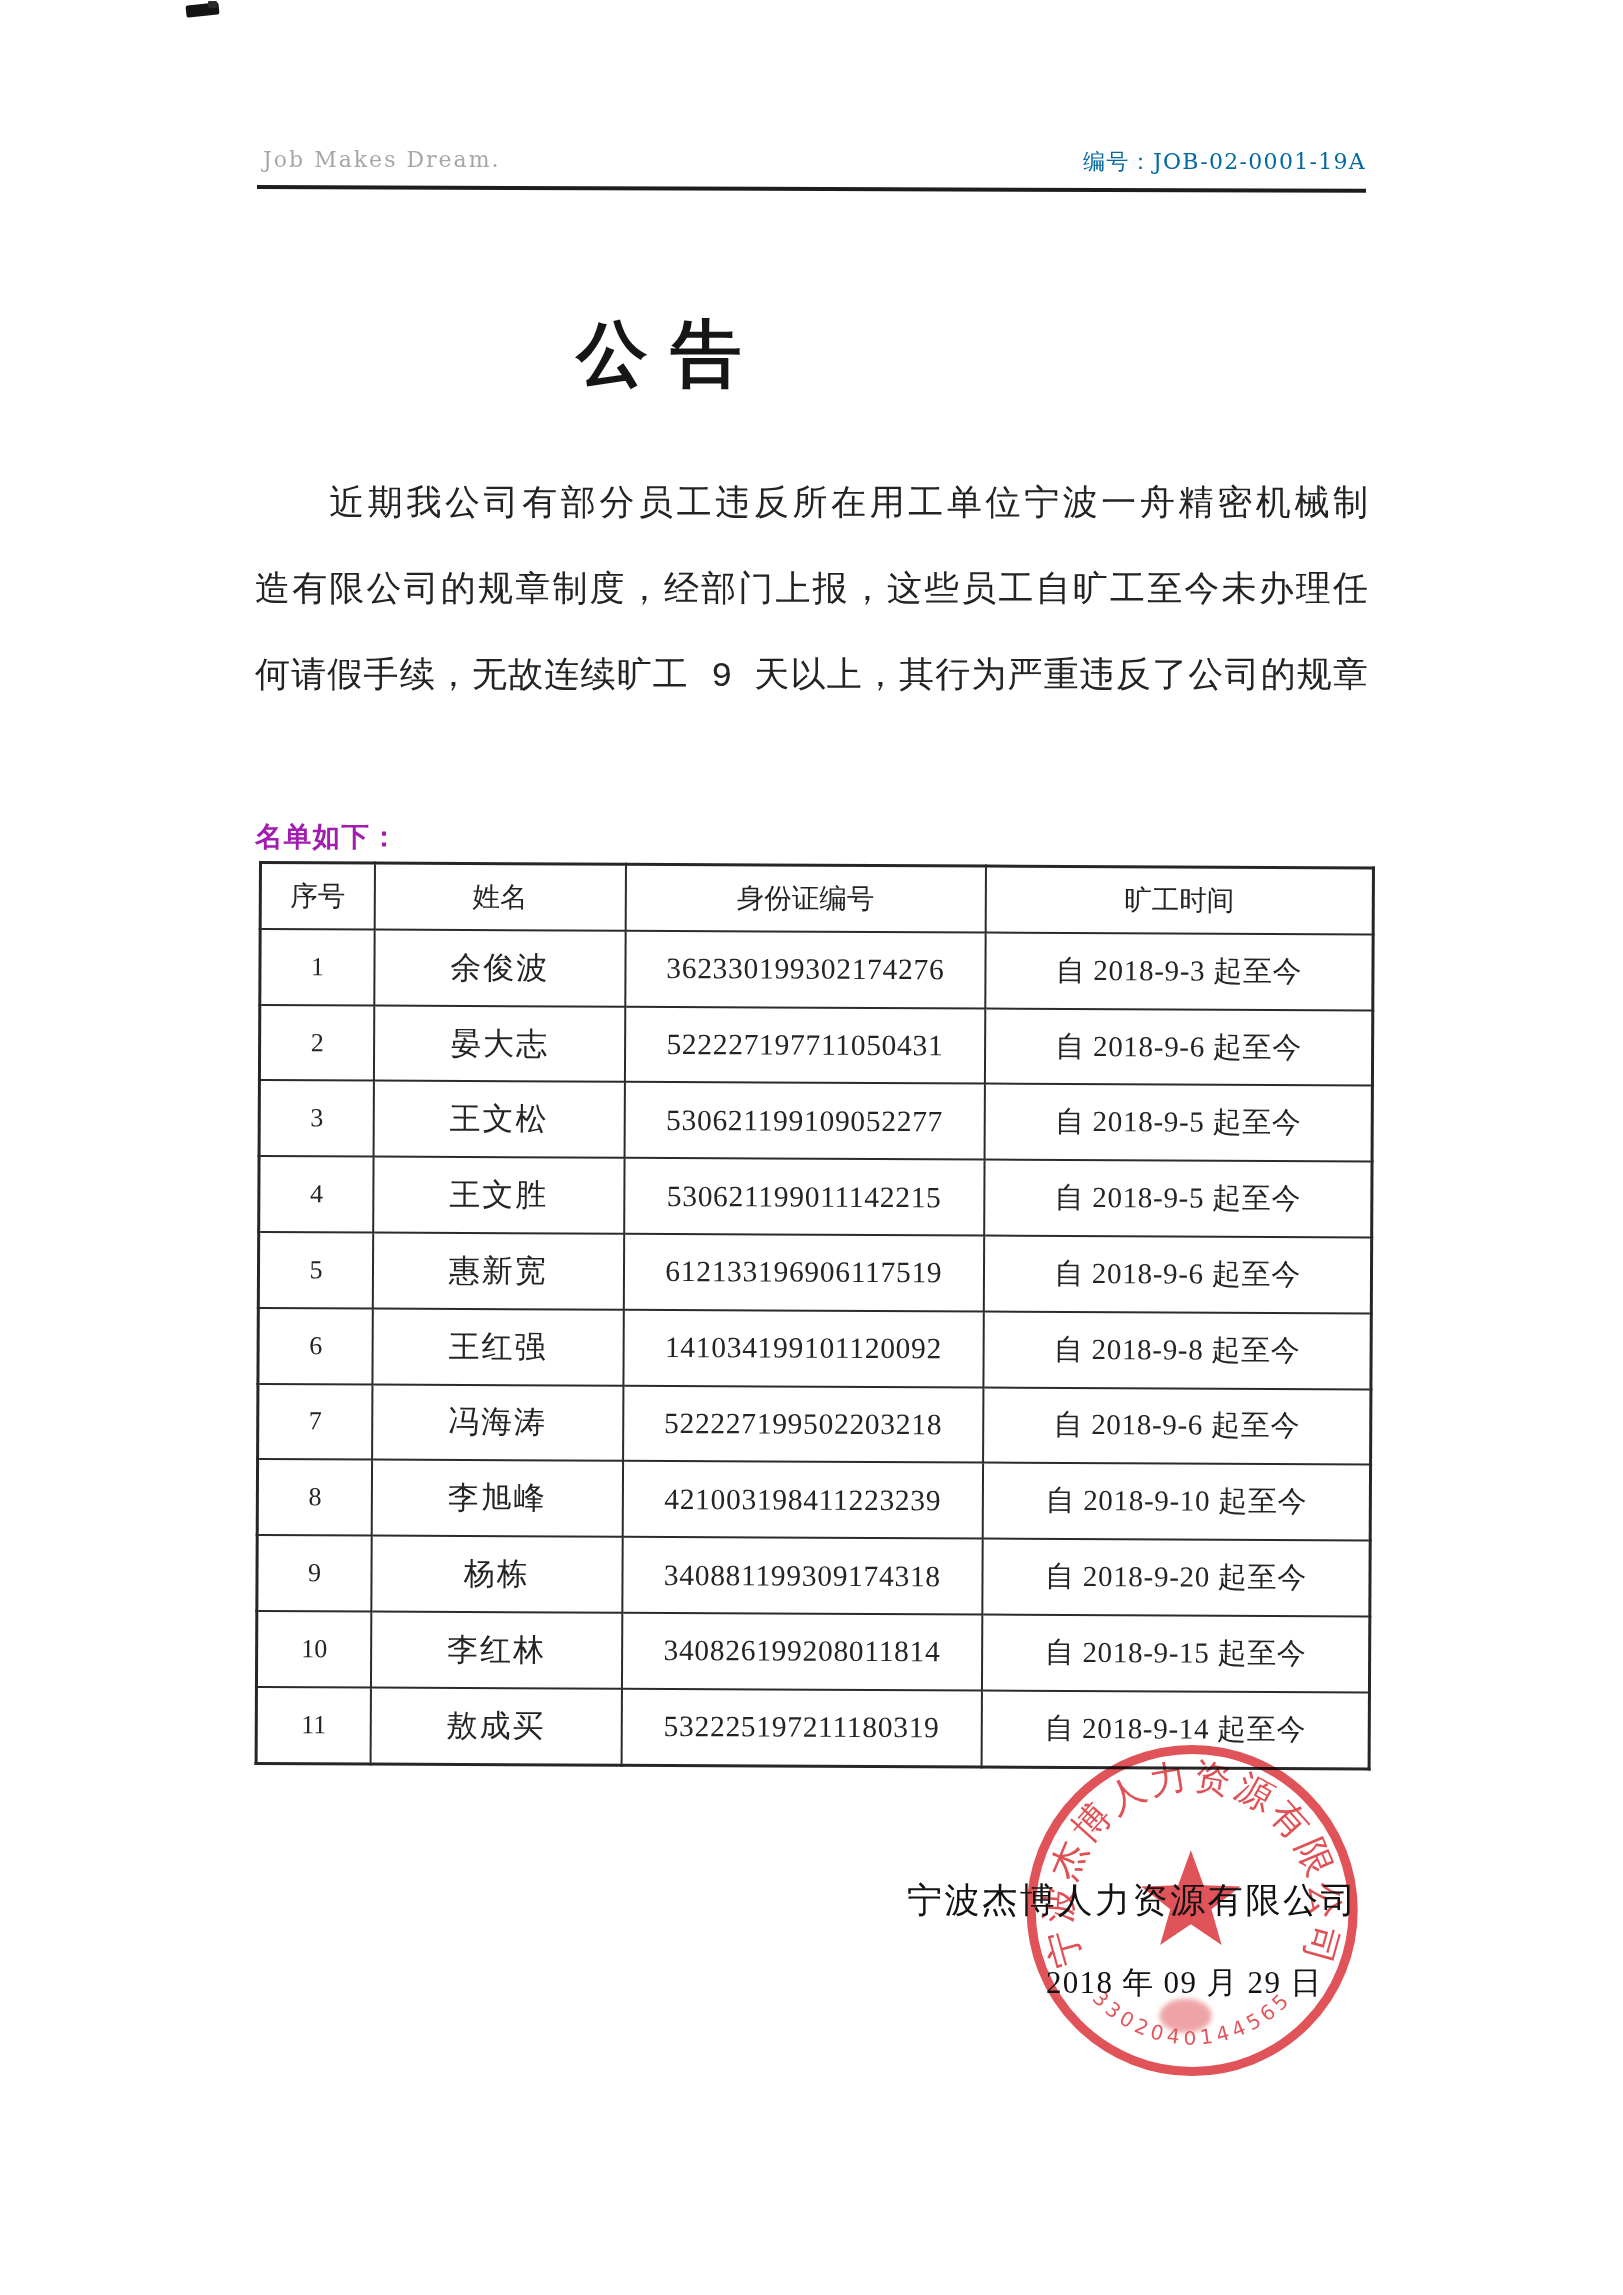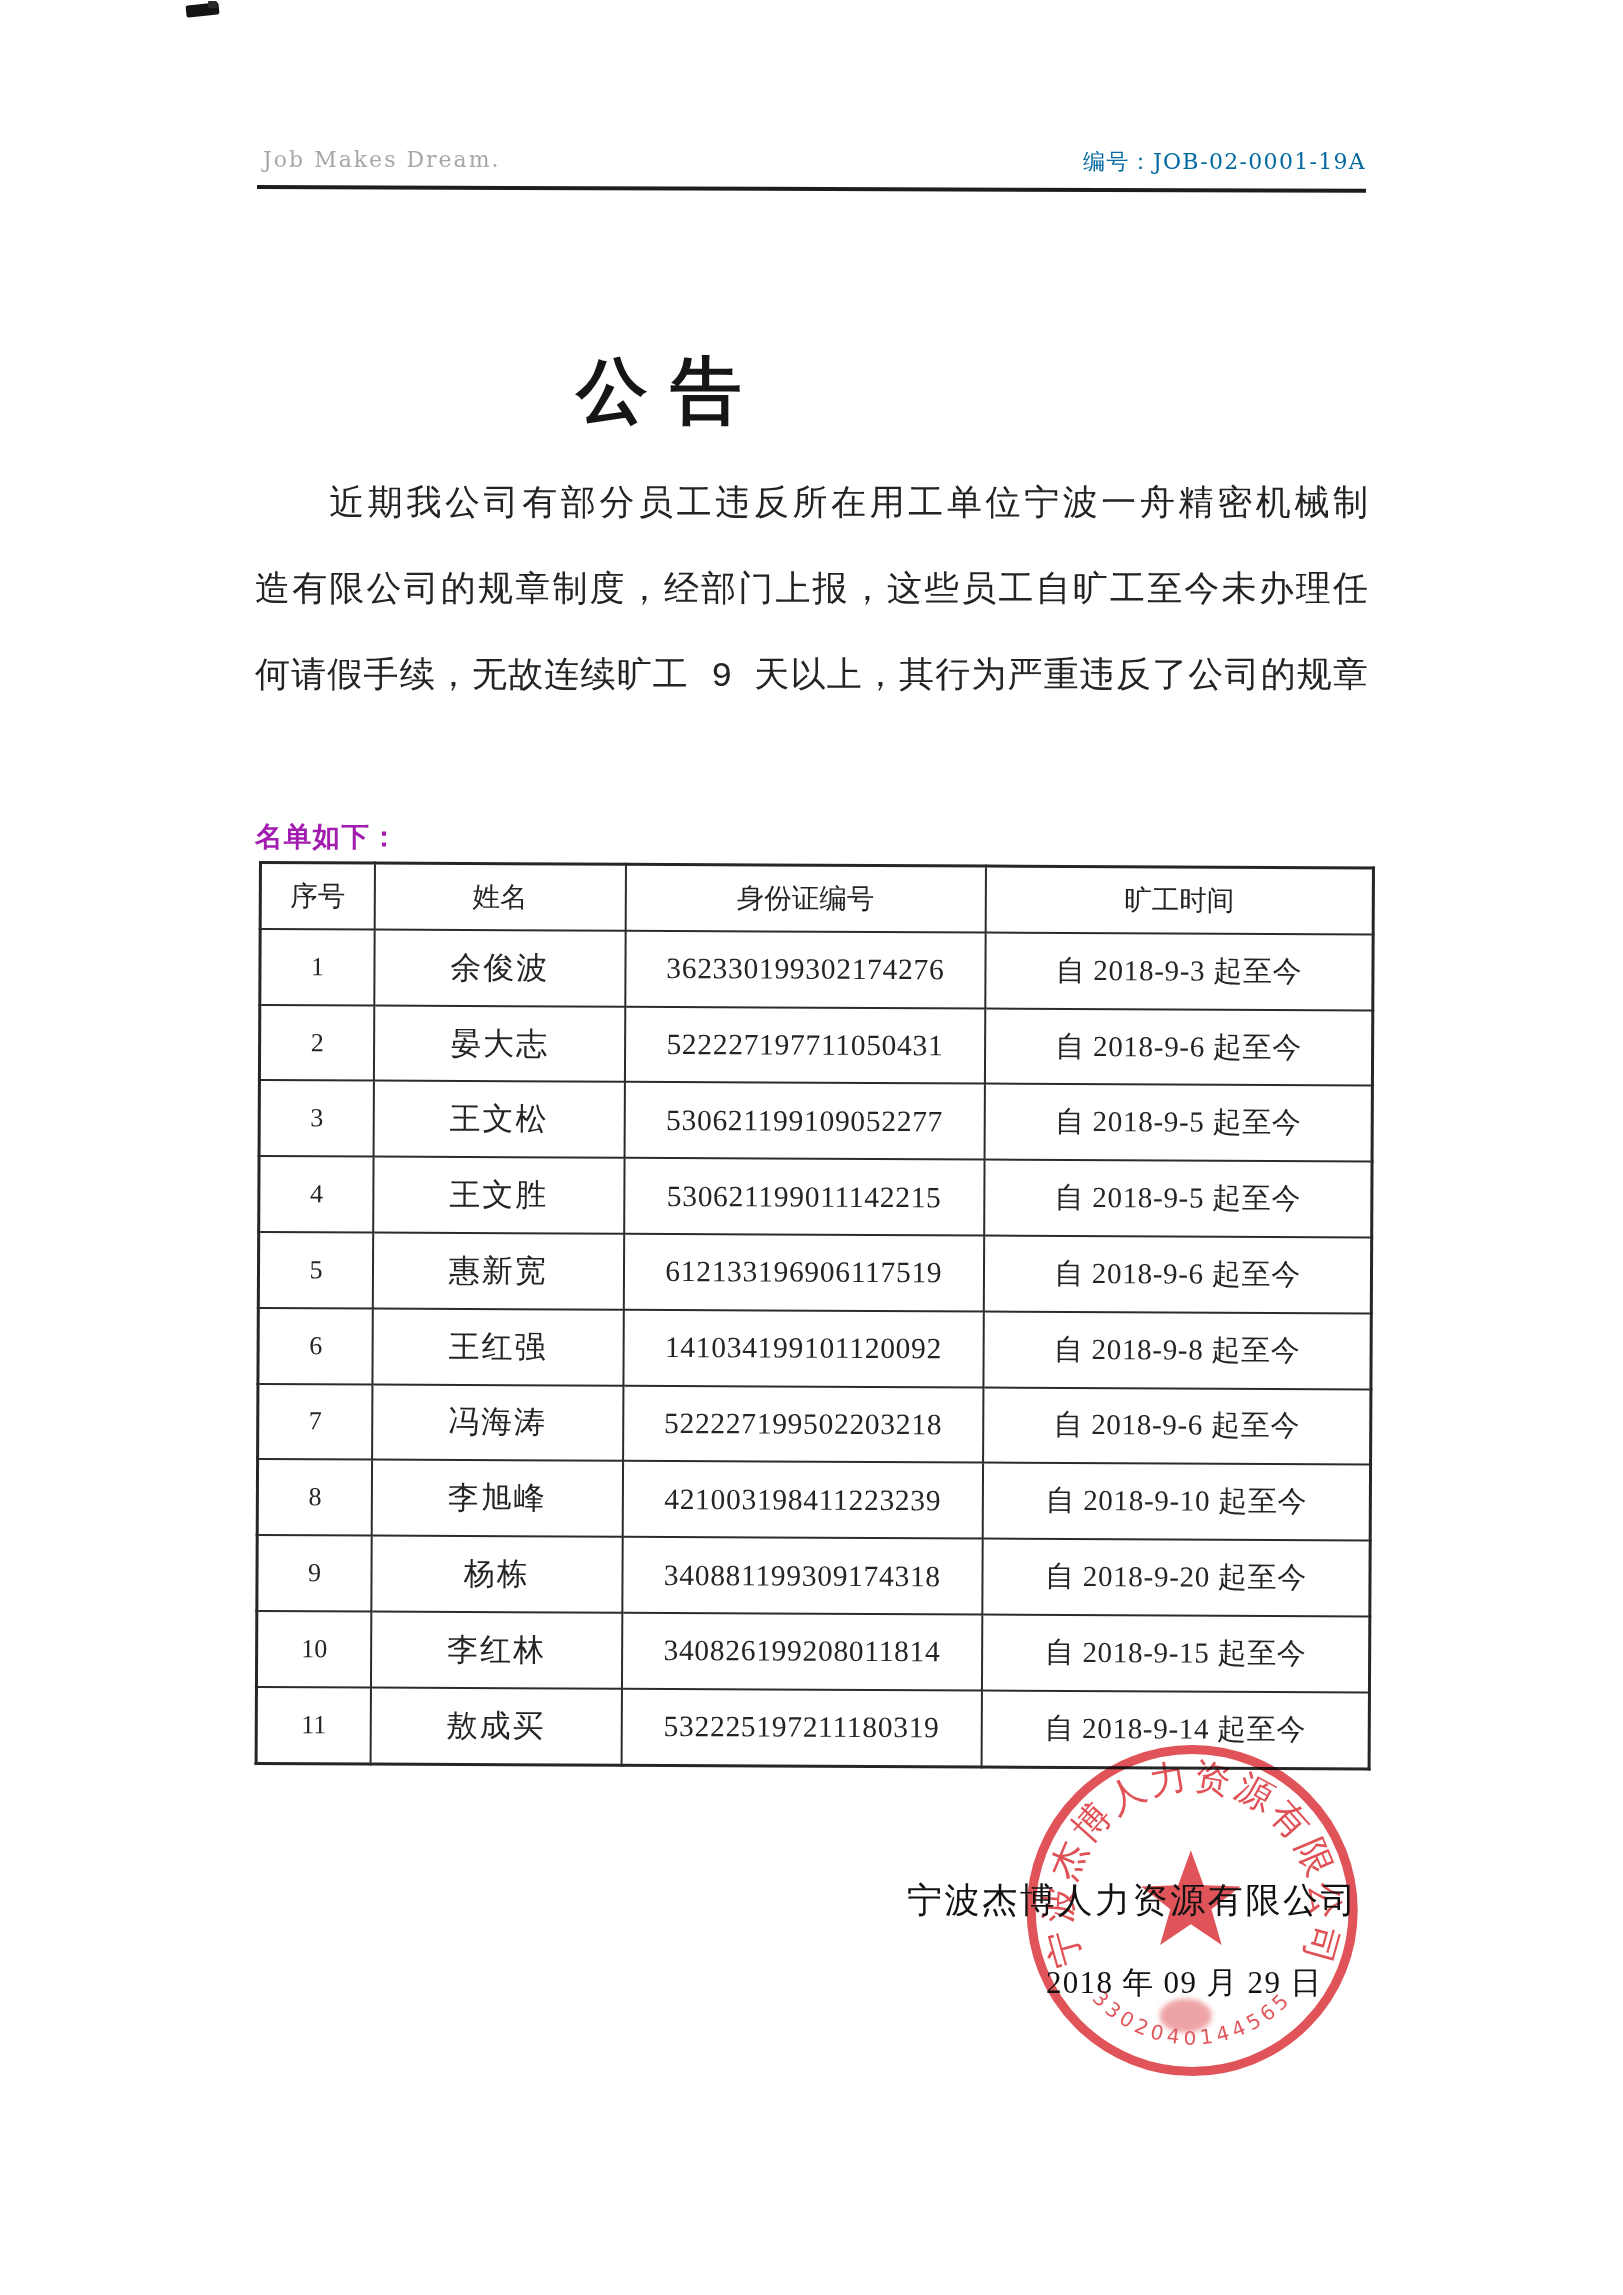--- a/index.html
+++ b/index.html
@@ -29,21 +29,21 @@
     font-family:"DejaVu Serif", serif;
     font-size:22px;color:#0369a1;letter-spacing:1.3px;white-space:nowrap;
   }
   .hdr-rule{
     position:absolute;left:257px;top:185px;width:1109px;height:3.9px;
     background:#1d1d1d;transform:rotate(0.2deg);transform-origin:left center;
   }
   .doc-title{
     position:absolute;left:0;top:312px;width:1318px;
     text-align:center;font-size:71px;font-weight:700;
-    word-spacing:5.2px;color:#161616;line-height:85px;white-space:pre;margin-top:37px;
+    word-spacing:5.2px;color:#161616;line-height:85px;white-space:pre;
   }
   .body-block{
     position:absolute;left:255px;top:462px;width:1113px;font-family:Liberation Mono, monospace;
   }
   .body-line{
     font-size:35px;line-height:86px;height:86px;
     color:#232323;
     text-align:justify;text-align-last:justify;
     white-space:nowrap0;
   }

